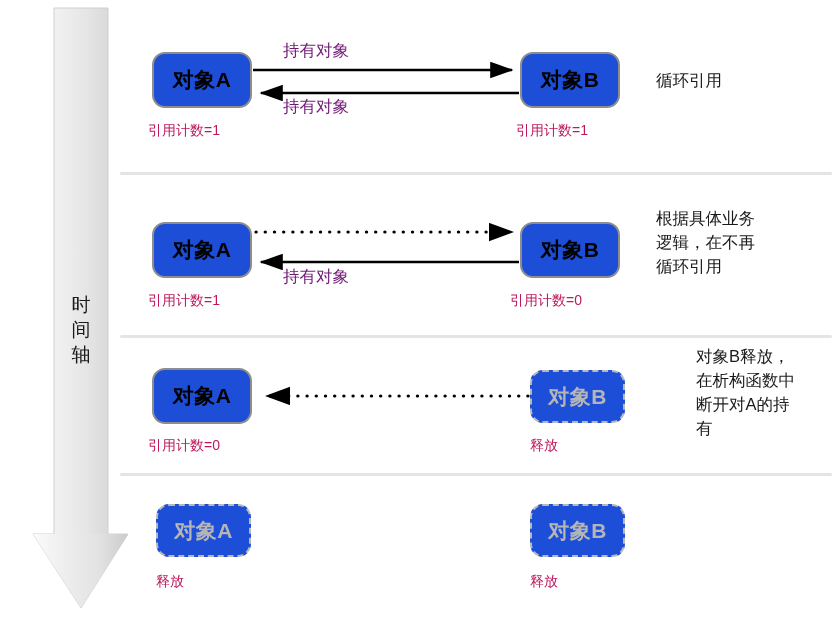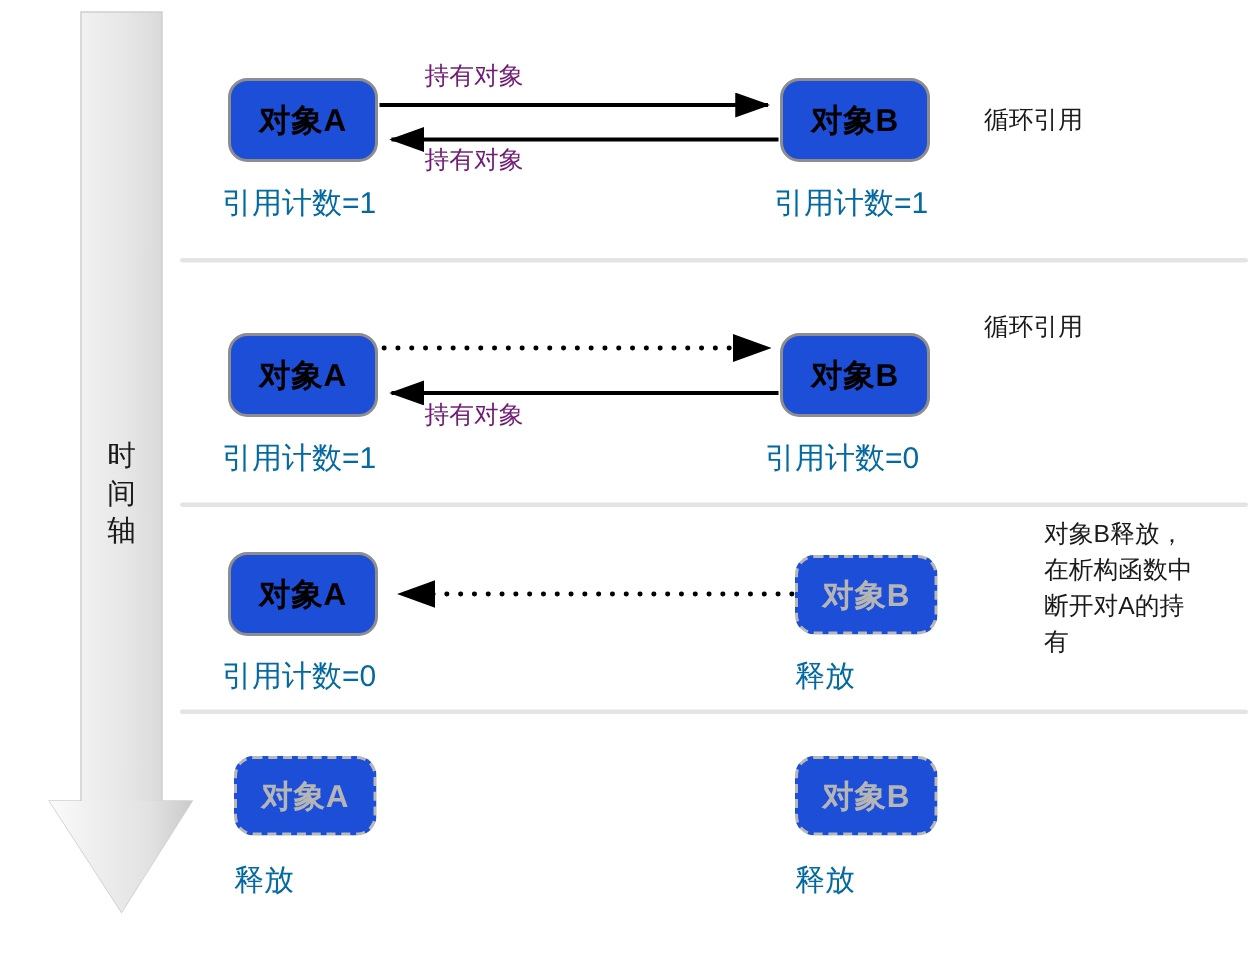--- a/index.html
+++ b/index.html
@@ -70,22 +70,22 @@
   .obj-box.released {
     border: 2px dashed #b8b8b8;
     border-radius: 13px;
     color: #b5b5b5;
     font-weight: 700;
   }
 
   
   .caption {
     position: absolute;
-    font-size: 20px;
-    color: #0369a1;
+    font-size: 14px;
+    color: #be185d;
     white-space: nowrap;
   }
   .caption.center {
     text-align: left;
   }
 
   
   .arrows {
     position: absolute;
     left: 0;
@@ -192,20 +192,22 @@
 
   <div class="obj-box solid" style="left:152px; top:222px; width:100px; height:56px;">对象A</div>
   <div class="caption" style="left:148px; top:292px;">引用计数=1</div>
 
   <div class="obj-box solid" style="left:520px; top:222px; width:100px; height:56px;">对象B</div>
   <div class="caption" style="left:510px; top:292px;">引用计数=0</div>
 
   <div class="edge-label" style="left:283px; top:266px; width:200px;">持有对象</div>
 
   <div class="annotation" style="top:206px;">
+    <span>根据具体业务</span>
+    <span>逻辑，在不再</span>
     <span>循环引用</span>
   </div>
 
   <div class="obj-box solid" style="left:152px; top:368px; width:100px; height:56px;">对象A</div>
   <div class="caption" style="left:148px; top:437px;">引用计数=0</div>
 
   <div class="obj-box released" style="left:530px; top:370px; width:95px; height:53px;">对象B</div>
   <div class="caption center" style="left:530px; top:437px; width:95px;">释放</div>
 
   <div class="annotation" style="top:344px;margin-left:40px;">

